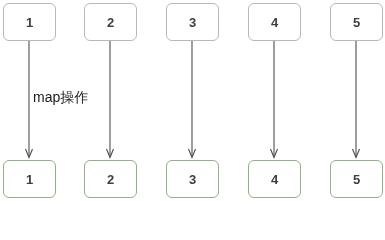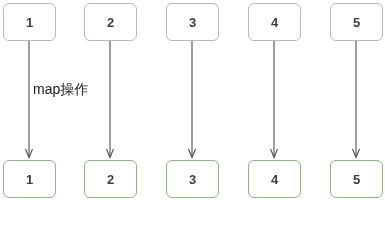--- a/index.html
+++ b/index.html
@@ -45,21 +45,21 @@
     position: absolute;
     left: 0;
     top: 0;
     width: 385px;
     height: 201px;
     pointer-events: none;
   }
   .edge-label {
     position: absolute;
     left: 33px;
-    top: 80px;
+    top: 88px;
     font-size: 14px;
     color: #1a1a1a;
     line-height: 18px;
     white-space: nowrap;
     user-select: none;
   }
 </style>
 </head>
 <body>
 

